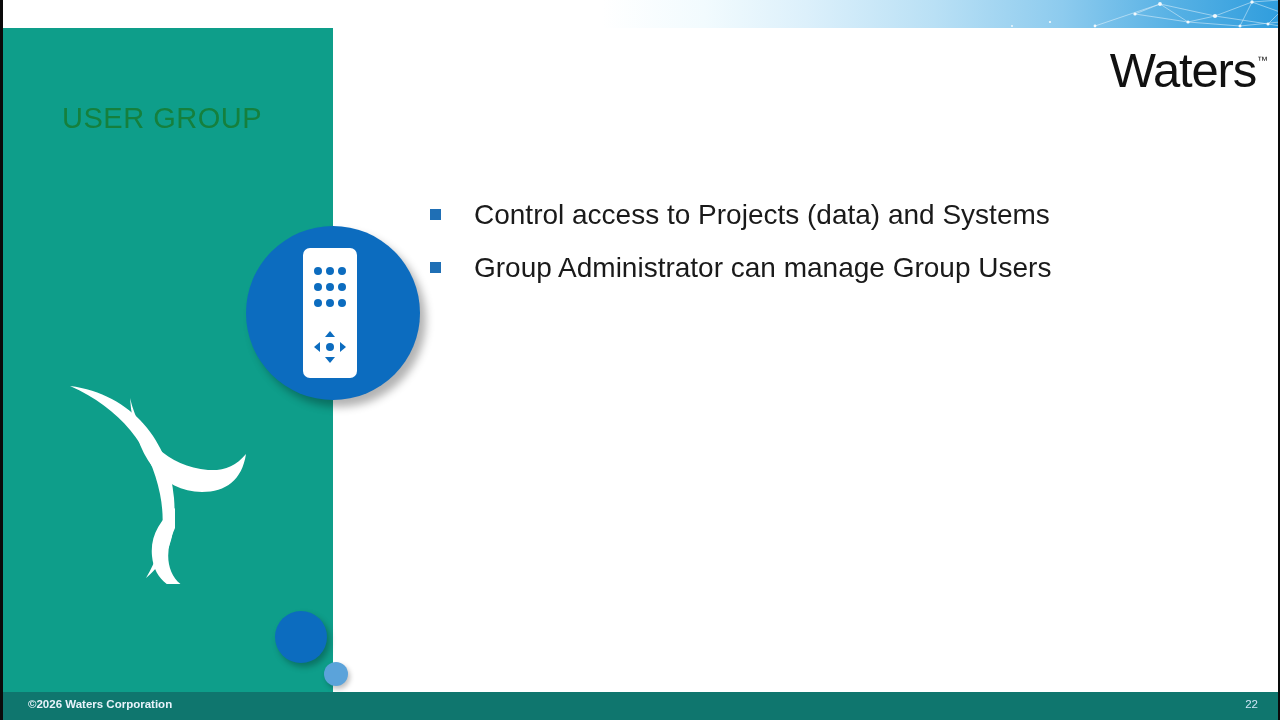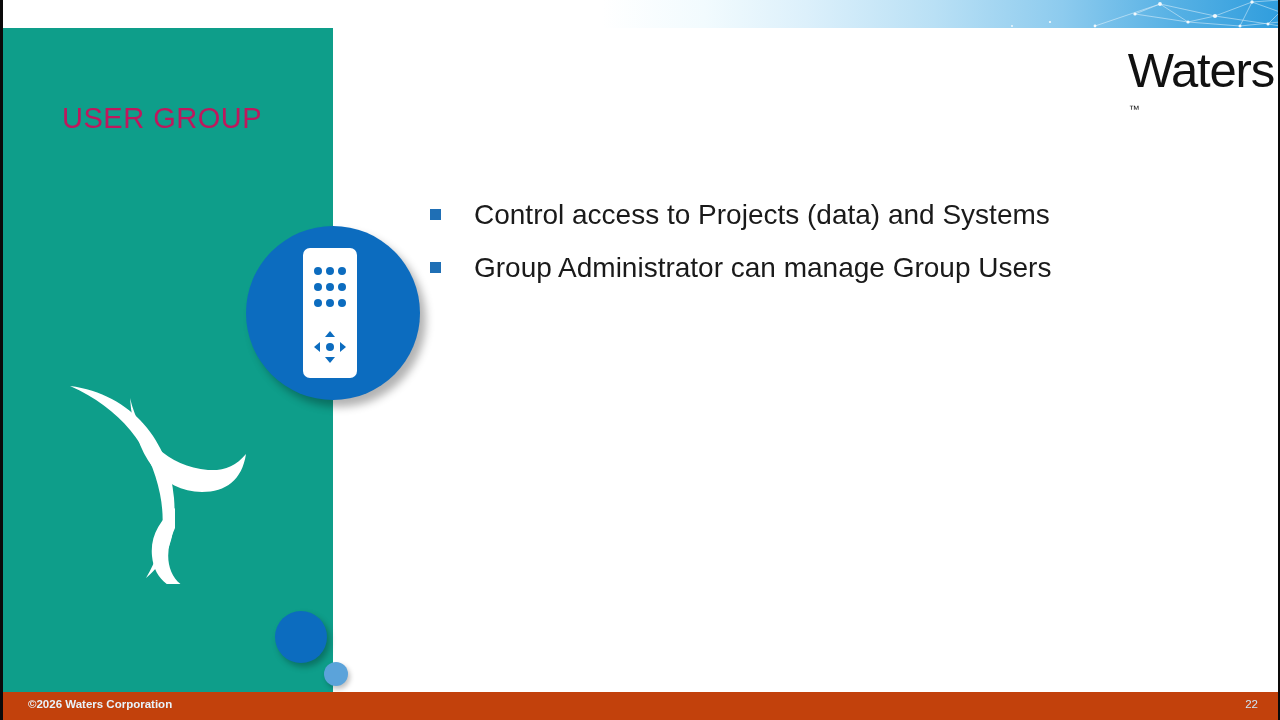--- a/index.html
+++ b/index.html
@@ -50,21 +50,21 @@
     left: 0; top: 28px;
     width: 333px; height: 664px;
     background: #0e9e8a;
     z-index: 5;
   }
 
   #slide-title {
     position: absolute;
     left: 62px; top: 102px;
     width: 270px;
-    color: #be185d;
+    color: #15803d;
     font-size: 29px;
     letter-spacing: 0.5px;
     z-index: 12;
     white-space: nowrap;
   }
 
   
   #swoosh {
     position: absolute;
     left: 58px; top: 368px;
@@ -162,25 +162,24 @@
   .dpad .arr.right {
     right: 1px; top: 12px;
     border-top: 5px solid transparent;
     border-bottom: 5px solid transparent;
     border-left: 6px solid #0c6cbf;
   }
 
   
   #waters-logo {
     position: absolute;
-    right: 6px; top: 46px;
+    right: 12px; top: 46px;
     z-index: 15;
     display: flex;
     align-items: flex-start;
-    flex-direction: column;
   }
   #waters-logo .wordmark {
     font-family: "Liberation Sans", sans-serif;
     font-size: 49px;
     color: #111111;
     letter-spacing: -1.2px;
     line-height: 1;
   }
   #waters-logo .tm {
     font-size: 11px;
@@ -213,21 +212,21 @@
     font-size: 28px;
     color: #1a1a1a;
     line-height: 1.38;
   }
 
   
   #footer {
     position: absolute;
     left: 0; bottom: 0;
     width: 1280px; height: 28px;
-    background: #c2410c;
+    background: #0f766e;
     z-index: 30;
   }
   #footer-copyright {
     position: absolute;
     left: 28px; top: 6px;
     font-size: 11.5px;
     font-weight: bold;
     color: #e8f3fb;
   }
   #footer-page-number {

